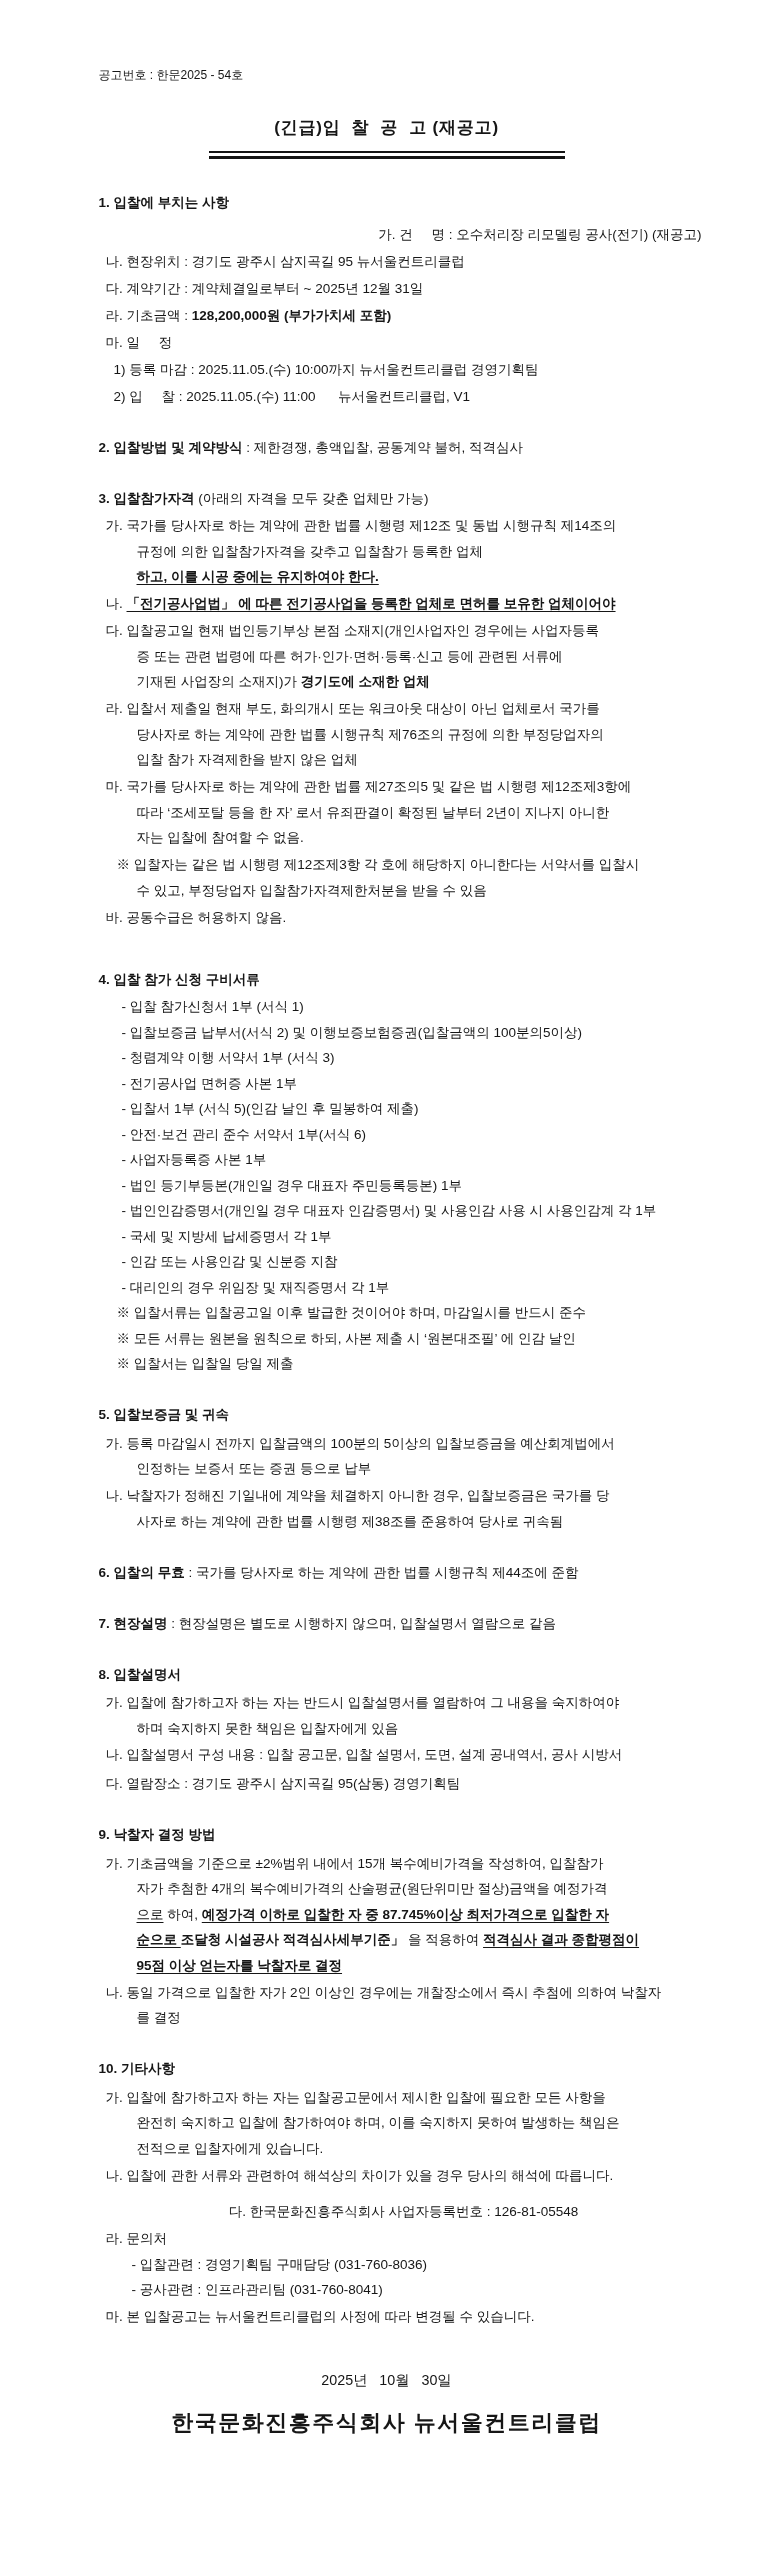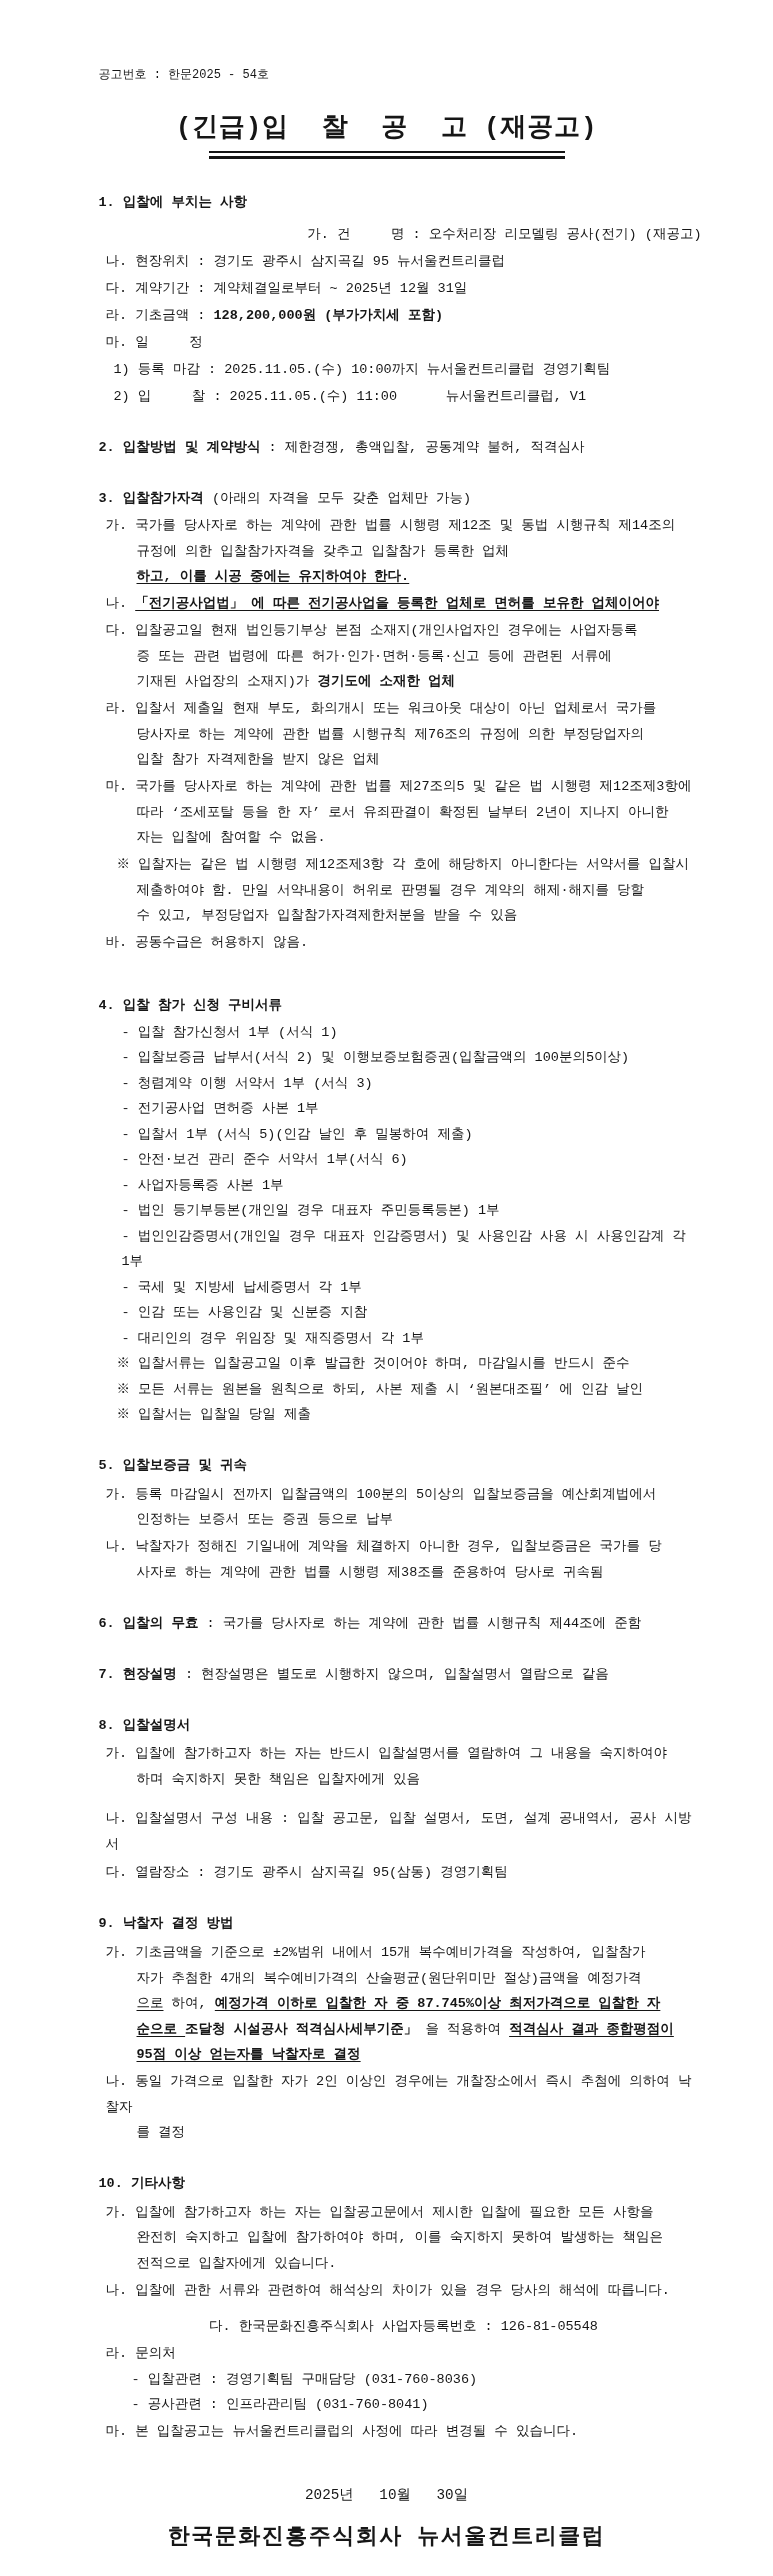--- a/index.html
+++ b/index.html
@@ -3,30 +3,30 @@
 <meta charset="utf-8">
 <style>
   html, body { margin: 0; padding: 0; background: #ffffff; }
   .page {
     position: relative;
     width: 716px;
     height: 2576px;
     margin: 0 auto;
     background: #ffffff;
     color: #161616;
-    font-family: Liberation Mono, monospace;
+    font-family: Liberation Sans, sans-serif;
     box-sizing: border-box;
     padding-top: 67px;
     overflow: hidden;
   }
   .l-notice { margin-left: 70px; font-size: 12px; line-height: 17px; white-space: pre-wrap; }
   .title {
     margin-top: 26px;
     text-align: center;
-    font-size: 26px;
+    font-size: 17px;
     font-weight: bold;
     line-height: 36px;
     letter-spacing: 0.8px;
     white-space: pre-wrap;
   }
   .title-rule {
     width: 356px;
     height: 3.1px;
     margin: 5.4px auto 0;
     border-top: 2.3px solid #141414;
@@ -93,21 +93,20 @@
       <div class="line l-item" style="margin-top: 1.5px;"><span>다. 입찰공고일 현재 법인등기부상 본점 소재지(개인사업자인 경우에는 사업자등록</span></div>
       <div class="line l-cont"><span>증 또는 관련 법령에 따른 허가·인가·면허·등록·신고 등에 관련된 서류에</span></div>
       <div class="line l-cont"><span>기재된 사업장의 소재지)가 </span><span class="b">경기도에 소재한 업체</span></div>
       <div class="line l-item" style="margin-top: 1.5px;"><span>라. 입찰서 제출일 현재 부도, 화의개시 또는 워크아웃 대상이 아닌 업체로서 국가를</span></div>
       <div class="line l-cont"><span>당사자로 하는 계약에 관한 법률 시행규칙 제76조의 규정에 의한 부정당업자의</span></div>
       <div class="line l-cont"><span>입찰 참가 자격제한을 받지 않은 업체</span></div>
       <div class="line l-item" style="margin-top: 1.5px;"><span>마. 국가를 당사자로 하는 계약에 관한 법률 제27조의5 및 같은 법 시행령 제12조제3항에</span></div>
       <div class="line l-cont"><span>따라 ‘조세포탈 등을 한 자’ 로서 유죄판결이 확정된 날부터 2년이 지나지 아니한</span></div>
       <div class="line l-cont"><span>자는 입찰에 참여할 수 없음.</span></div>
       <div class="line l-note" style="margin-top: 1.5px;"><span>※ 입찰자는 같은 법 시행령 제12조제3항 각 호에 해당하지 아니한다는 서약서를 입찰시</span></div>
-      <div class="line l-cont"><span>제출하여야 함. 만일 서약내용이 허위로 판명될 경우 계약의 해제·해지를 당할</span></div>
       <div class="line l-cont"><span>수 있고, 부정당업자 입찰참가자격제한처분을 받을 수 있음</span></div>
       <div class="line l-item" style="margin-top: 1.5px;"><span>바. 공동수급은 허용하지 않음.</span></div>
       <div class="line l-sec" style="margin-top: 37px;"><span class="b">4. 입찰 참가 신청 구비서류</span></div>
       <div class="line l-dash" style="margin-top: 1.5px;"><span>- 입찰 참가신청서 1부 (서식 1)</span></div>
       <div class="line l-dash"><span>- 입찰보증금 납부서(서식 2) 및 이행보증보험증권(입찰금액의 100분의5이상)</span></div>
       <div class="line l-dash"><span>- 청렴계약 이행 서약서 1부 (서식 3)</span></div>
       <div class="line l-dash"><span>- 전기공사업 면허증 사본 1부</span></div>
       <div class="line l-dash"><span>- 입찰서 1부 (서식 5)(인감 날인 후 밀봉하여 제출)</span></div>
       <div class="line l-dash"><span>- 안전·보건 관리 준수 서약서 1부(서식 6)</span></div>
       <div class="line l-dash"><span>- 사업자등록증 사본 1부</span></div>
@@ -122,21 +121,21 @@
       <div class="line l-sec" style="margin-top: 25.5px;"><span class="b">5. 입찰보증금 및 귀속</span></div>
       <div class="line l-item" style="margin-top: 3.1px;"><span>가. 등록 마감일시 전까지 입찰금액의 100분의 5이상의 입찰보증금을 예산회계법에서</span></div>
       <div class="line l-cont"><span>인정하는 보증서 또는 증권 등으로 납부</span></div>
       <div class="line l-item" style="margin-top: 1.5px;"><span>나. 낙찰자가 정해진 기일내에 계약을 체결하지 아니한 경우, 입찰보증금은 국가를 당</span></div>
       <div class="line l-cont"><span>사자로 하는 계약에 관한 법률 시행령 제38조를 준용하여 당사로 귀속됨</span></div>
       <div class="line l-sec" style="margin-top: 25.5px;"><span class="b">6. 입찰의 무효</span><span> : 국가를 당사자로 하는 계약에 관한 법률 시행규칙 제44조에 준함</span></div>
       <div class="line l-sec" style="margin-top: 25.5px;"><span class="b">7. 현장설명</span><span> : 현장설명은 별도로 시행하지 않으며, 입찰설명서 열람으로 같음</span></div>
       <div class="line l-sec" style="margin-top: 25.5px;"><span class="b">8. 입찰설명서</span></div>
       <div class="line l-item" style="margin-top: 3.1px;"><span>가. 입찰에 참가하고자 하는 자는 반드시 입찰설명서를 열람하여 그 내용을 숙지하여야</span></div>
       <div class="line l-cont"><span>하며 숙지하지 못한 책임은 입찰자에게 있음</span></div>
-      <div class="line l-item" style="margin-top: 14px;"><span>나. 입찰설명서 구성 내용 : 입찰 공고문, 입찰 설명서, 도면, 설계 공내역서, 공사 시방서</span></div>
+      <div class="line l-item" style="margin-top: 1px;"><span>나. 입찰설명서 구성 내용 : 입찰 공고문, 입찰 설명서, 도면, 설계 공내역서, 공사 시방서</span></div>
       <div class="line l-item" style="margin-top: 3.1px;"><span>다. 열람장소 : 경기도 광주시 삼지곡길 95(삼동) 경영기획팀</span></div>
       <div class="line l-sec" style="margin-top: 25.5px;"><span class="b">9. 낙찰자 결정 방법</span></div>
       <div class="line l-item" style="margin-top: 3.1px;"><span>가. 기초금액을 기준으로 ±2%범위 내에서 15개 복수예비가격을 작성하여, 입찰참가</span></div>
       <div class="line l-cont"><span>자가 추첨한 4개의 복수예비가격의 산술평균(원단위미만 절상)금액을 예정가격</span></div>
       <div class="line l-cont"><span class="u">으로</span><span> 하여, </span><span class="b u">예정가격 이하로 입찰한 자 중 87.745%이상 최저가격으로 입찰한 자</span></div>
       <div class="line l-cont"><span class="b u">순으로 </span><span class="b">조달청 시설공사 적격심사세부기준」</span><span> 을 적용하여 </span><span class="b u">적격심사 결과 종합평점이</span></div>
       <div class="line l-cont"><span class="b u">95점 이상 얻는자를 낙찰자로 결정</span></div>
       <div class="line l-item" style="margin-top: 1.5px;"><span>나. 동일 가격으로 입찰한 자가 2인 이상인 경우에는 개찰장소에서 즉시 추첨에 의하여 낙찰자</span></div>
       <div class="line l-cont"><span>를 결정</span></div>
       <div class="line l-sec" style="margin-top: 25.5px;"><span class="b">10. 기타사항</span></div>

